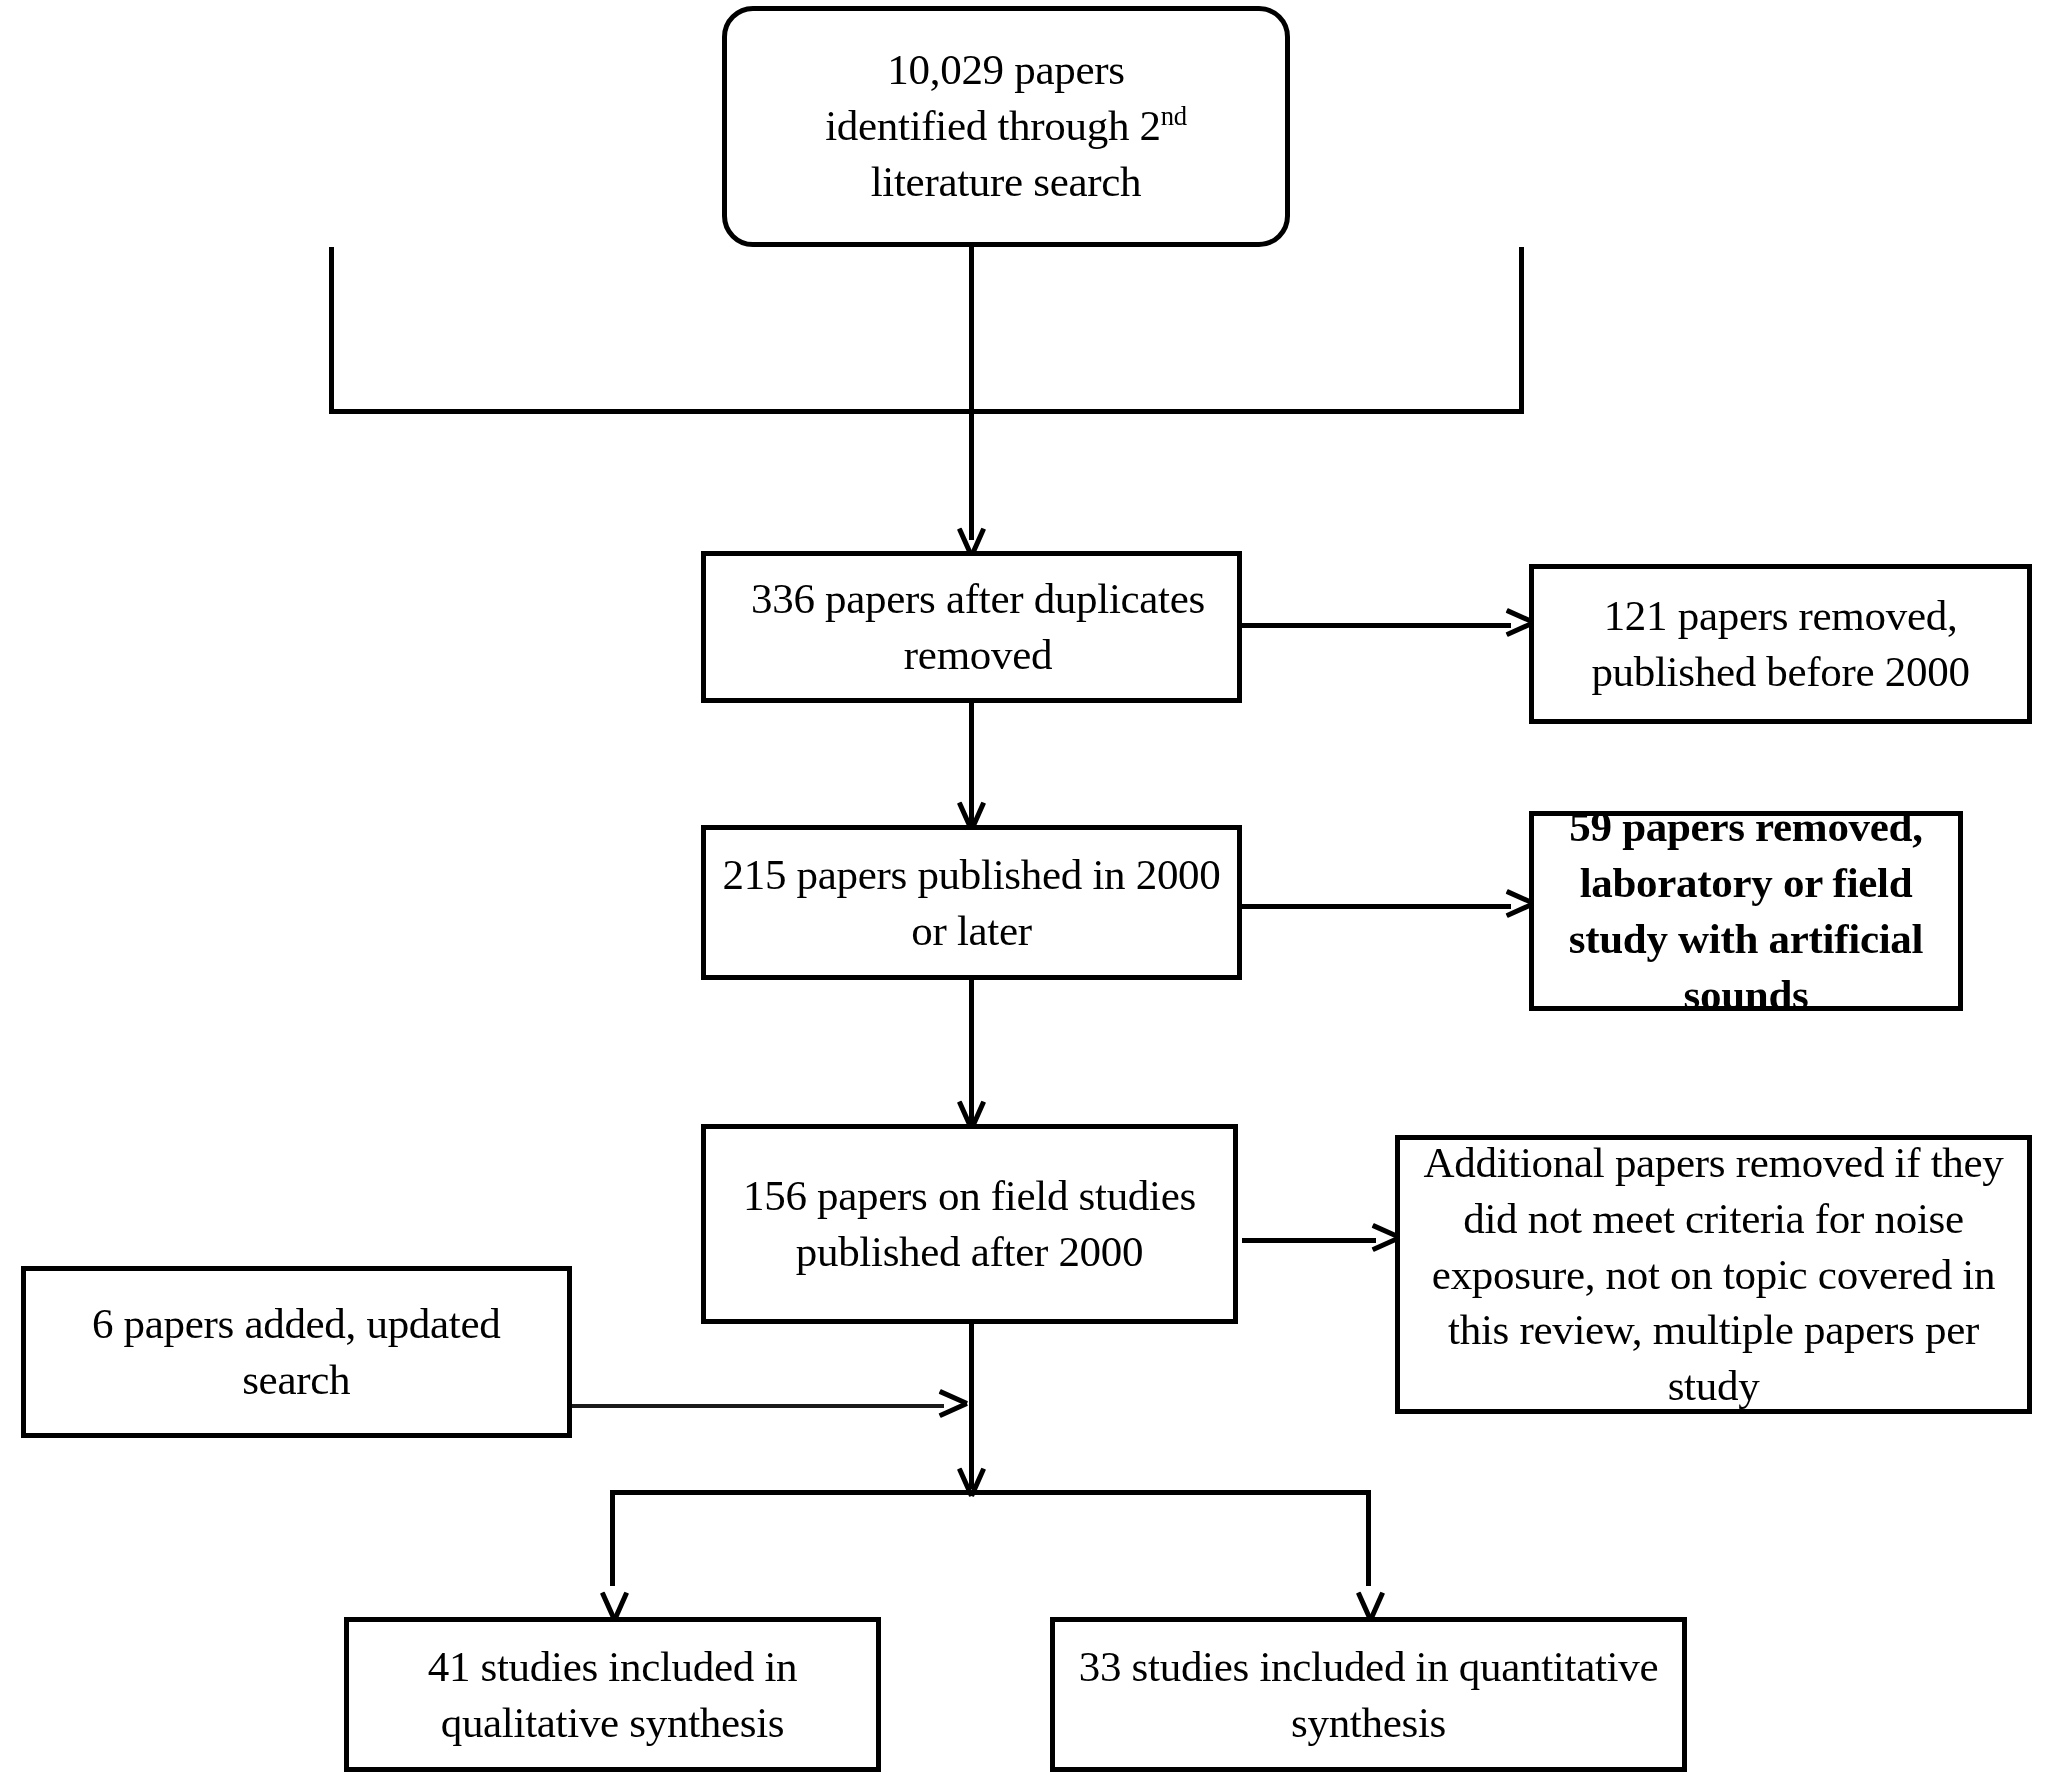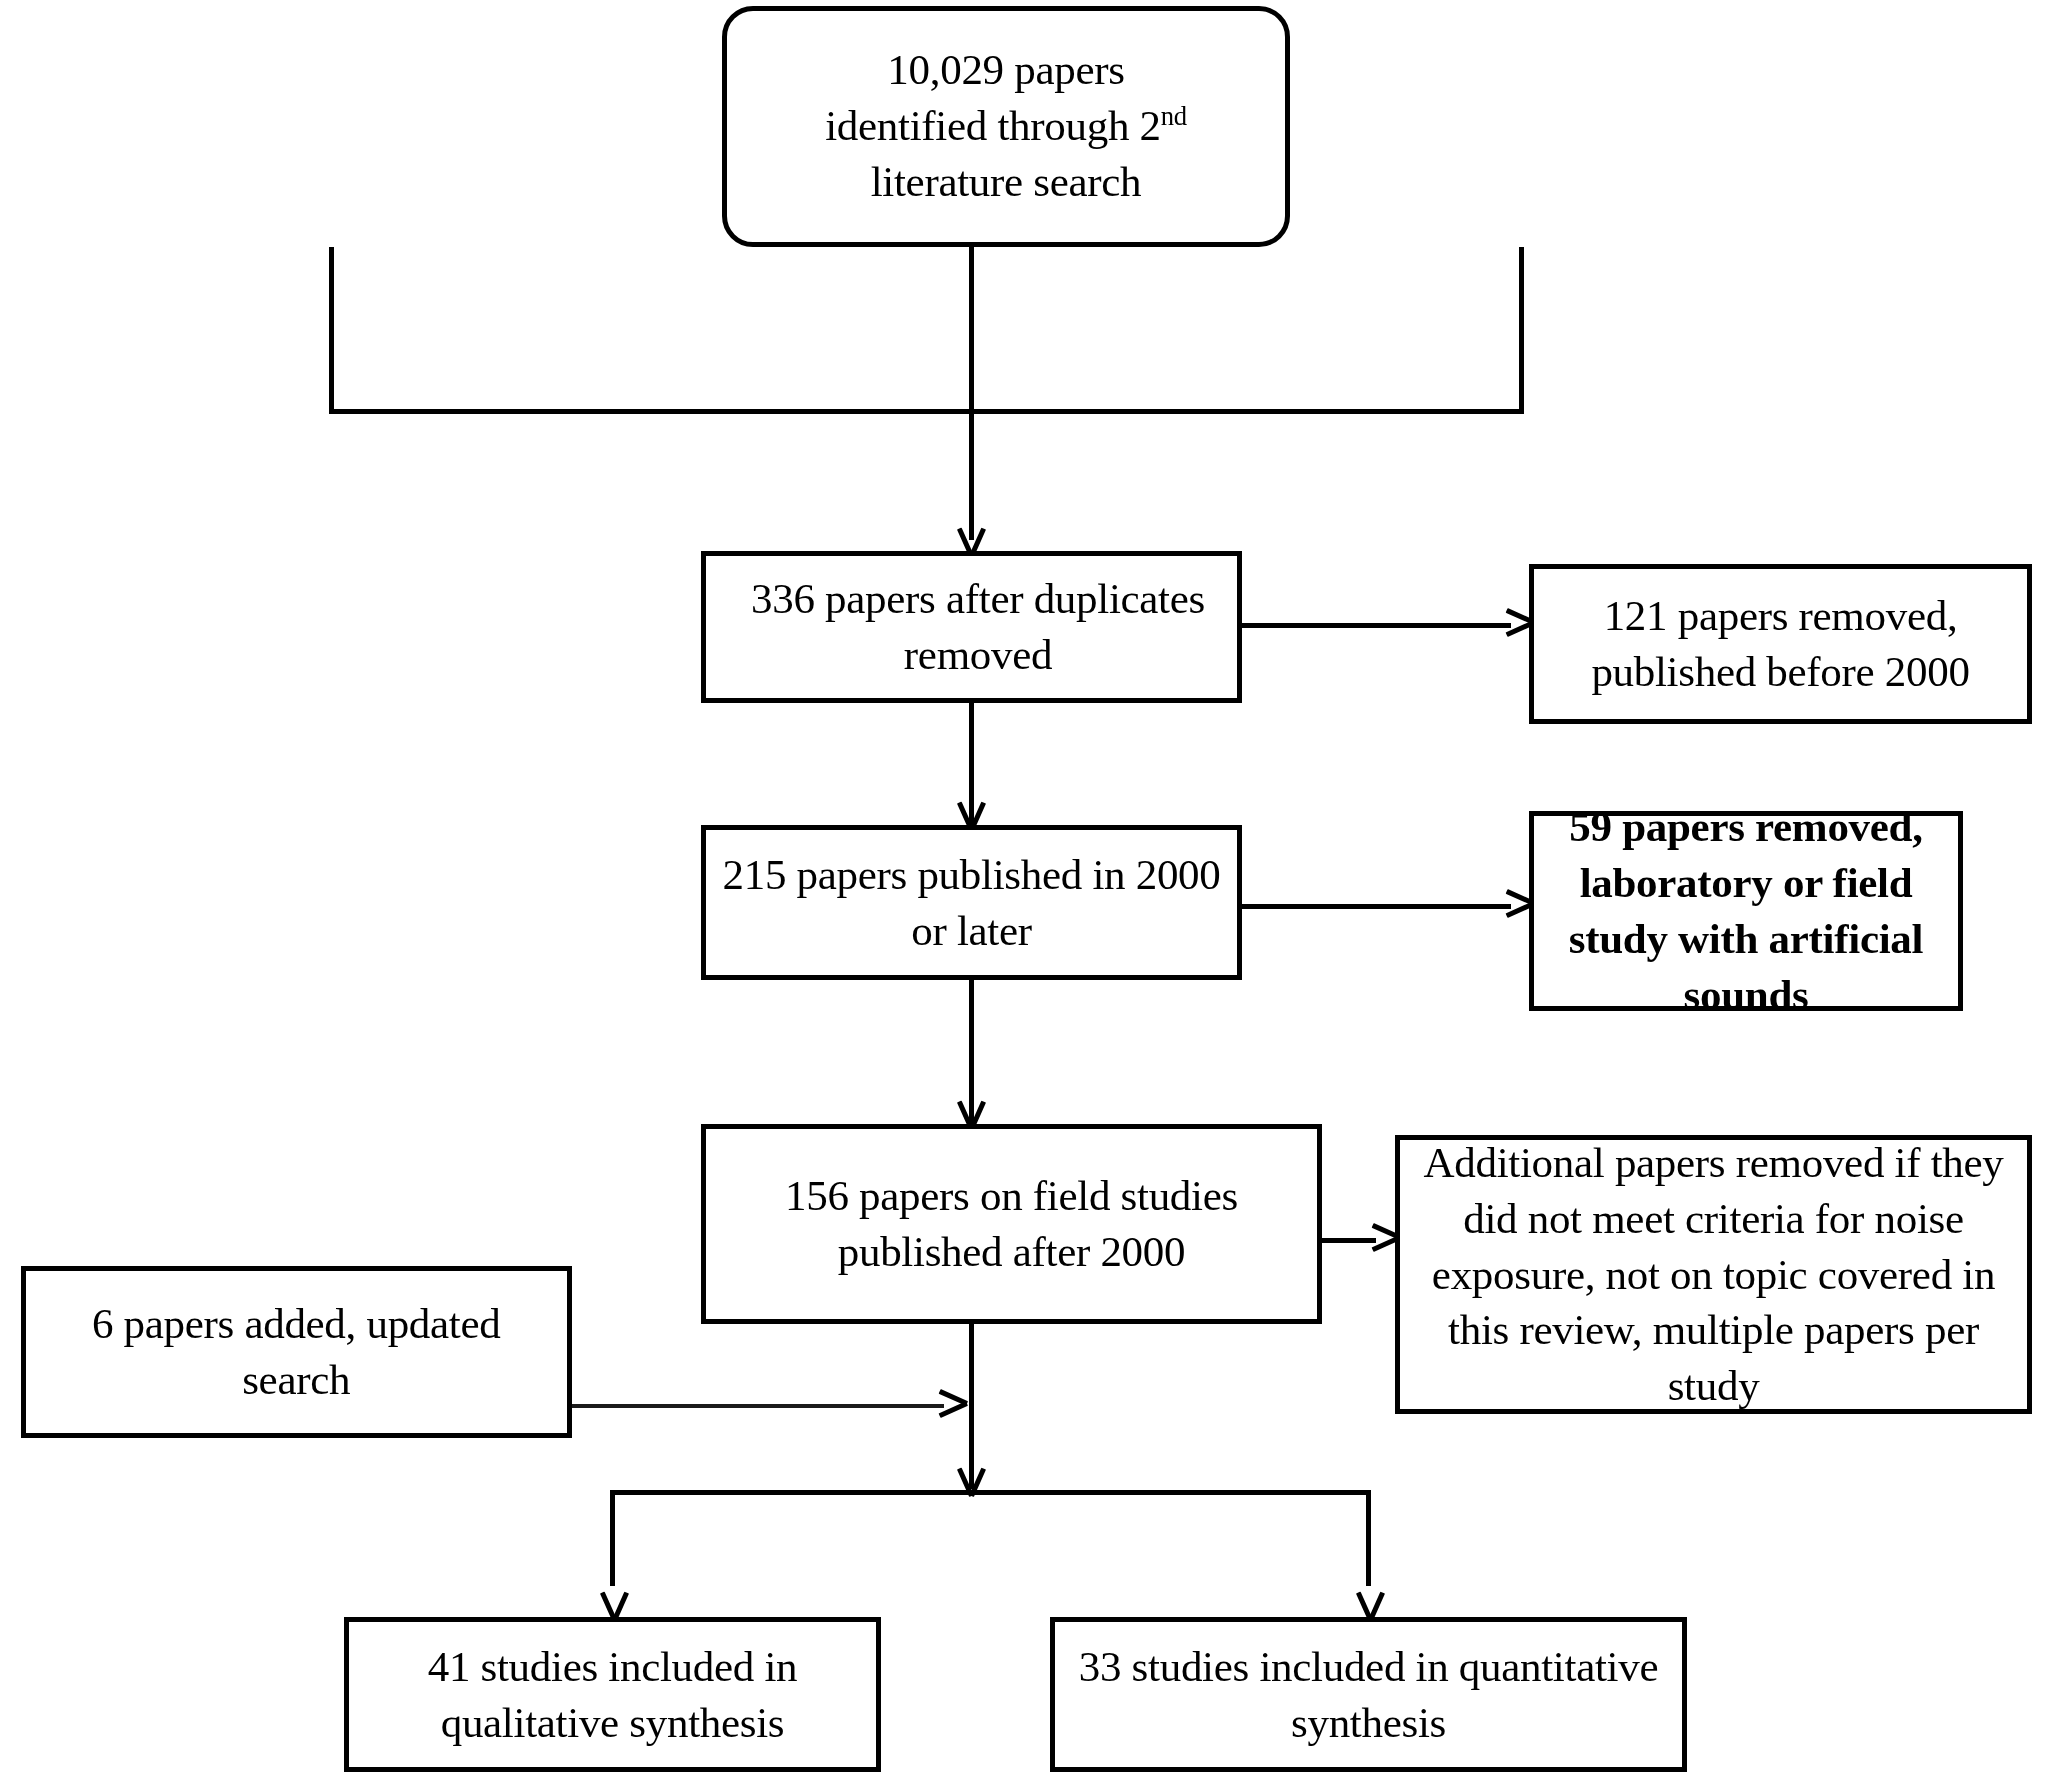--- a/index.html
+++ b/index.html
@@ -36,21 +36,21 @@
     white-space: pre-line;
   }
   
   #n-who      { left: 54px;   top: 15px;   width: 556px;  height: 231px;  font-size: 43px; }
   #n-second   { left: 722px; top: 5.5px;    width: 568px;  height: 241px;  font-size: 43px; border-radius: 31px; }
   #n-addref   { left: 1289px; top: 5.5px;    width: 464px;  height: 241px;  font-size: 43px; }
   #n-dup      { left: 701px; top: 551px;  width: 541px;  height: 152px;  font-size: 43px; padding-left: 13px; }
   #n-rm121    { left: 1529px; top: 556px;  width: 503px;  height: 160px;  font-size: 43px; margin-top: 8px; }
   #n-pub2000  { left: 701px; top: 825px; width: 541px;  height: 155px;  font-size: 43px; }
   #n-rm59     { left: 1529px; top: 811px; width: 434px;  height: 200px;  font-size: 43px; font-weight: bold; }
-  #n-field    { left: 701px; top: 1124px; width: 621px;  height: 200px;  font-size: 43px; }
+  #n-field    { left: 701px; top: 1124px; width: 537px;  height: 200px;  font-size: 43px; }
   #n-rmadd    { left: 1395px; top: 1135px; width: 637px;  height: 279px;  font-size: 43px; }
   #n-added6   { left: 20.7px;   top: 1266px; width: 551px;  height: 172px;  font-size: 43px; justify-content: flex-end; }
   #n-qual     { left: 344px;  top: 1617px; width: 537px;  height: 155px;  font-size: 43px; }
   #n-quant    { left: 1050px; top: 1617px; width: 637px;  height: 155px;  font-size: 43px; text-align: center; }
 
   
   .ln {
     position: absolute;
     background: #000000;
   }

